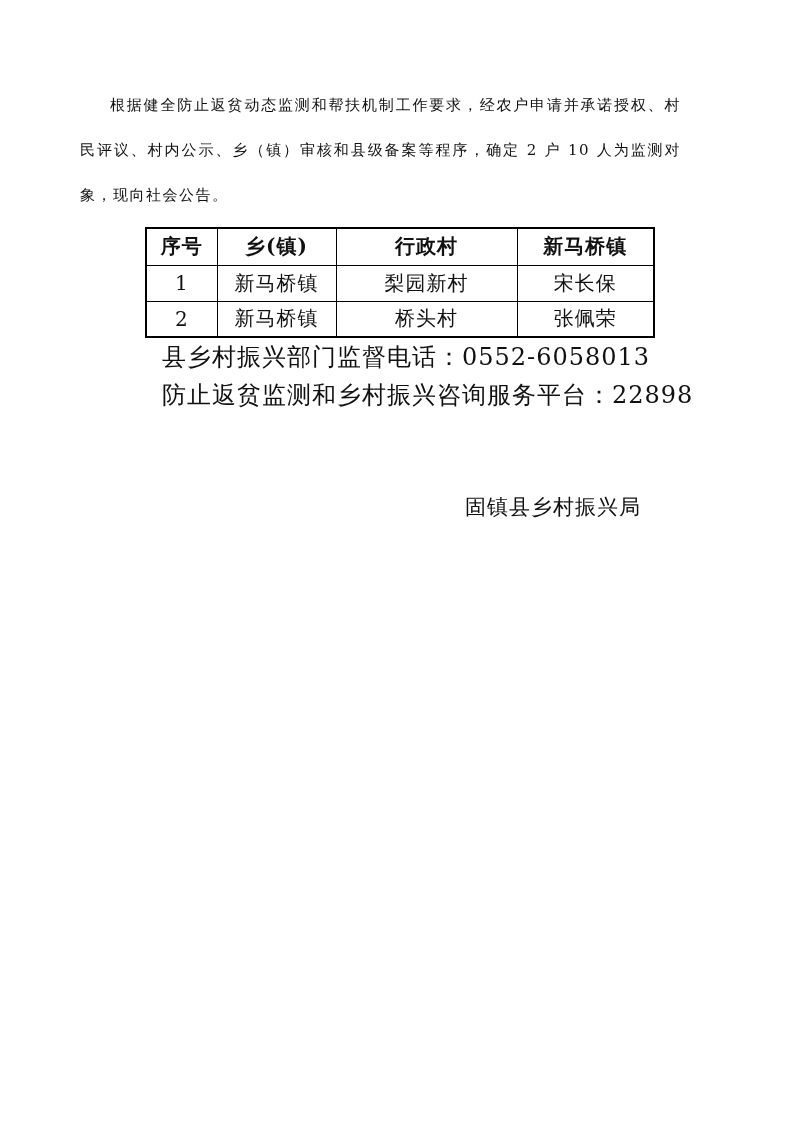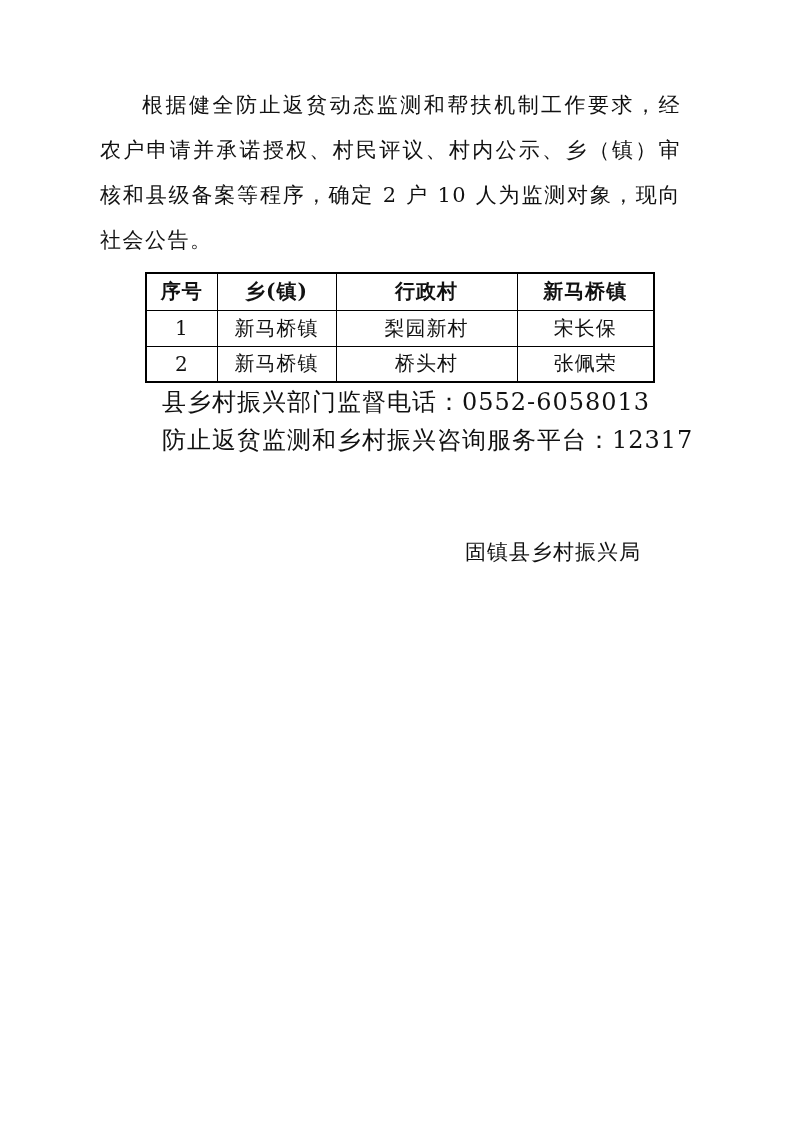--- a/index.html
+++ b/index.html
@@ -11,23 +11,23 @@
   .page {
     position: relative;
     width: 793px;
     height: 1122px;
     background: #ffffff;
     margin: 0 auto;
     overflow: hidden;
   }
   .paragraph {
     padding-top: 83px;
-    margin-left: 100px;
+    margin-left: 80px;
     margin-right: 112px;
-    font-size: 21px;
+    font-size: 15px;
     line-height: 45px;
     letter-spacing: 1.5px;
     text-indent: 2em;
     text-align: justify;
   }
   .monitor-table {
     margin-top: 9px;
     margin-left: 145px;
     width: 508px;
     border-collapse: collapse;
@@ -102,20 +102,20 @@
         <td>2</td>
         <td>新马桥镇</td>
         <td>桥头村</td>
         <td>张佩荣</td>
       </tr>
     </tbody>
   </table>
 
   <div class="contact">
     <div>县乡村振兴部门监督电话：0552-6058013</div>
-    <div>防止返贫监测和乡村振兴咨询服务平台：12317</div>
+    <div>防止返贫监测和乡村振兴咨询服务平台：22898</div>
   </div>
 
   <div class="sign-block">
     <div>固镇县乡村振兴局</div>
   </div>
 
 </div>
 
 </body></html>

